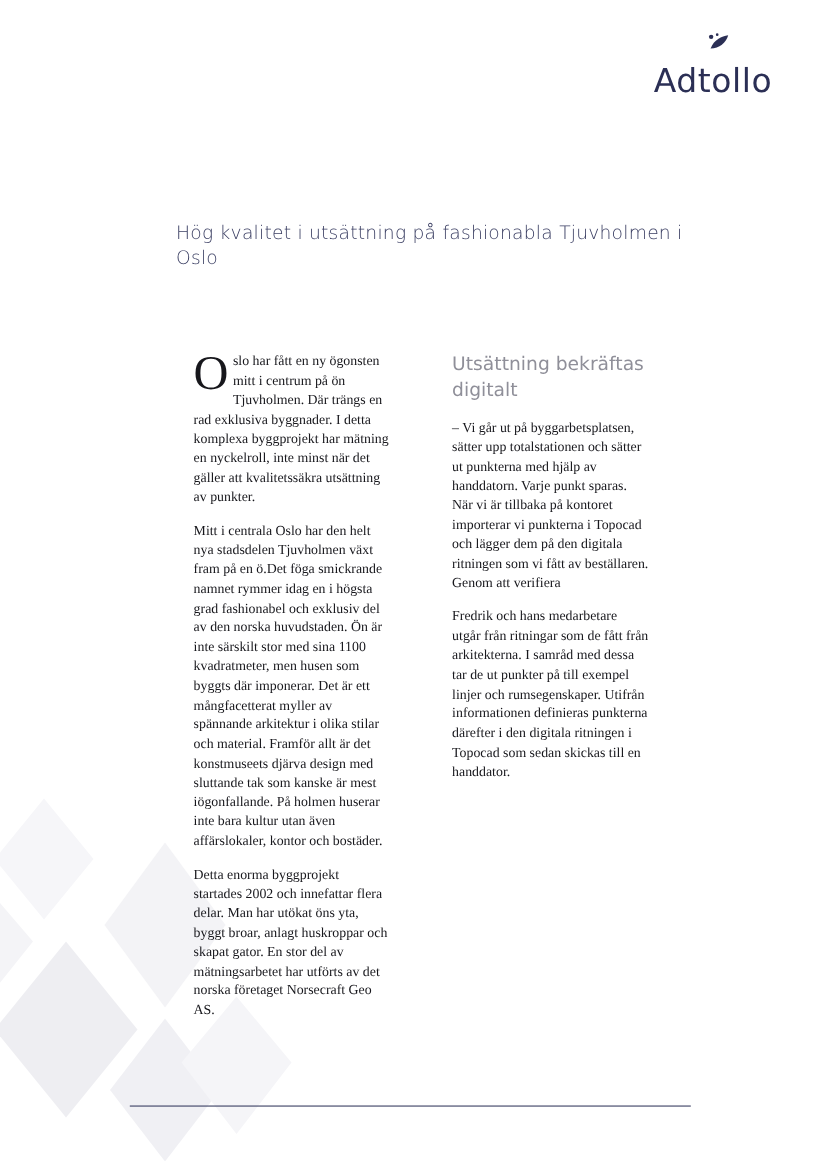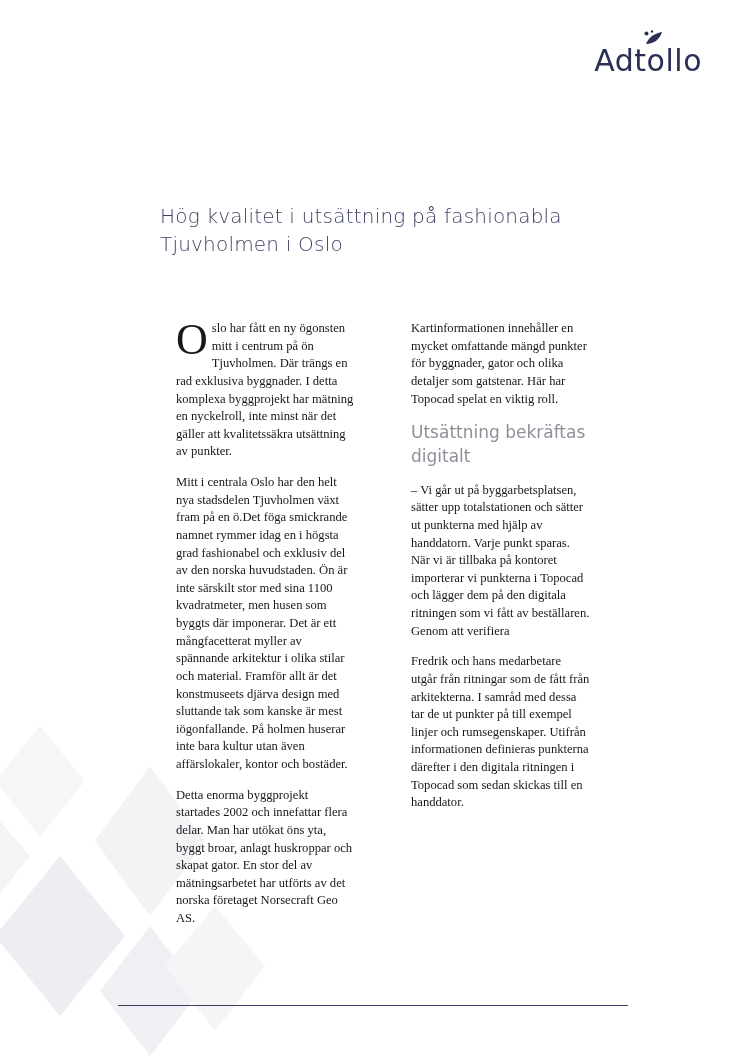--- a/index.html
+++ b/index.html
@@ -34,39 +34,40 @@
     z-index: 3;
     text-align: right;
   }
   .logo-word {
     font-family: "DejaVu Sans", sans-serif;
     font-size: 30px;
     letter-spacing: 0.5px;
     color: #2b2f55;
     line-height: 1;
     font-weight: 400;
+    margin-top: 14px;
   }
   .logo-mark {
     position: absolute;
     top: -16px;
     left: 49px;
     width: 22px;
     height: 18px;
   }
 
   
   .headline {
     position: absolute;
     top: 190px;
     left: 160px;
     width: 470px;
     z-index: 3;
     font-family: "DejaVu Sans", sans-serif;
     font-weight: 300;
-    font-size: 20px;
+    font-size: 17px;
     line-height: 1.36;
     color: #3b3f63;
     letter-spacing: 0.2px;
   }
 
   
   .columns {
     position: absolute;
     top: 320px;
     left: 160px;
@@ -152,21 +153,20 @@
 
 <h1 class="headline">Hög kvalitet i utsättning på fashionabla Tjuvholmen i Oslo</h1>
 
 <div class="columns">
   <div class="col">
     <p class="dropcap-para">Oslo har fått en ny ögonsten mitt i centrum på ön Tjuvholmen. Där trängs en rad exklusiva byggnader. I detta komplexa byggprojekt har mätning en nyckelroll, inte minst när det gäller att kvalitetssäkra utsättning av punkter.</p>
     <p>Mitt i centrala Oslo har den helt nya stadsdelen Tjuvholmen växt fram på en ö.Det föga smickrande namnet rymmer idag en i högsta grad fashionabel och exklusiv del av den norska huvudstaden. Ön är inte särskilt stor med sina 1100 kvadratmeter, men husen som byggts där imponerar. Det är ett mångfacetterat myller av spännande arkitektur i olika stilar och material. Framför allt är det konstmuseets djärva design med sluttande tak som kanske är mest iögonfallande. På holmen huserar inte bara kultur utan även affärslokaler, kontor och bostäder.</p>
     <p>Detta enorma byggprojekt startades 2002 och innefattar flera delar. Man har utökat öns yta, byggt broar, anlagt huskroppar och skapat gator. En stor del av mätningsarbetet har utförts av det norska företaget Norsecraft Geo AS.</p>
   </div>
   <div class="col">
-    <p>Kartinformationen innehåller en mycket omfattande mängd punkter för byggnader, gator och olika detaljer som gatstenar. Här har Topocad spelat en viktig roll.</p>
     <p class="subhead">Utsättning bekräftas digitalt</p>
     <p>– Vi går ut på byggarbetsplatsen, sätter upp totalstationen och sätter ut punkterna med hjälp av handdatorn. Varje punkt sparas. När vi är tillbaka på kontoret importerar vi punkterna i Topocad och lägger dem på den digitala ritningen som vi fått av beställaren. Genom att verifiera</p>
     <p>Fredrik och hans medarbetare utgår från ritningar som de fått från arkitekterna. I samråd med dessa tar de ut punkter på till exempel linjer och rumsegenskaper. Utifrån informationen definieras punkterna därefter i den digitala ritningen i Topocad som sedan skickas till en handdator.</p>
   </div>
 </div>
 
 <div class="footer">
   <div class="footer-rule"></div>
 </div>
 

